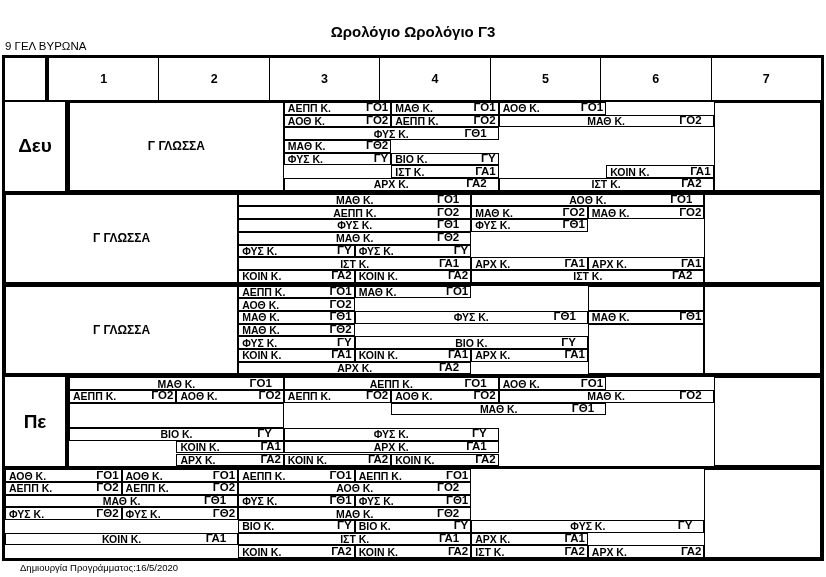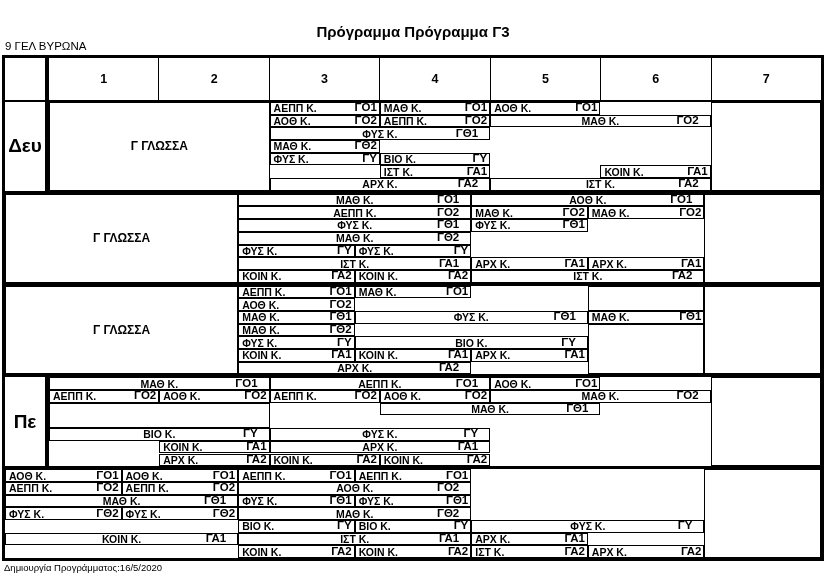--- a/index.html
+++ b/index.html
@@ -14,40 +14,40 @@
              border:3px solid #000;box-sizing:border-box;display:flex;flex-direction:column;background:#fff;}
   .header-row{flex:none;height:42px;display:flex;border-bottom:2px solid #000;}
   .corner{flex:none;width:44px;border-right:4px solid #000;box-sizing:border-box;}
   .pcells{flex:1;display:flex;}
   .pcell{flex:1;display:flex;align-items:center;justify-content:center;
          font-size:12.5px;font-weight:bold;border-left:1px solid #000;}
   .pcell:first-child{border-left:none;}
   .days{flex:1;display:flex;flex-direction:column;}
   .day-row{flex:1;display:flex;}
   .day-row + .day-row{border-top:3px solid #000;}
-  .day-label{flex:none;width:44px;border-right:4px solid #000;box-sizing:border-box;
+  .day-label{flex:none;width:64px;border-right:4px solid #000;box-sizing:border-box;
              display:flex;align-items:center;justify-content:center;
              font-size:19px;font-weight:bold;}
   .day-grid{flex:1;position:relative;}
   .lesson{position:absolute;border:1px solid #000;box-sizing:border-box;background:#fff;}
   .lesson .subj{position:absolute;left:3px;top:50%;transform:translateY(-50%);
                 font-size:10.5px;font-weight:bold;white-space:nowrap;line-height:1;}
   .lesson .grp{position:absolute;right:2px;top:50%;transform:translateY(-50%);
                font-size:11.5px;font-weight:bold;white-space:nowrap;line-height:1;}
   .lesson.merged .subj{left:0;right:0;text-align:center;}
   .lesson.merged .grp{right:11px;}
   .lesson.block .subj{left:0;right:0;text-align:center;font-size:12px;}
-  .footer-left{position:absolute;left:4px;top:562px;font-size:9.5px;}
+  .footer-left{position:absolute;left:20px;top:562px;font-size:9.5px;}
   .footer-right{position:absolute;right:4px;top:564px;font-size:9.5px;font-style:italic;margin-top:28px;}
 </style>
 </head>
 <body>
 
 <div class="page">
-  <div class="title-line2">Πρόγραμμα Πρόγραμμα Γ3</div>
+  <div class="title-line2">Ωρολόγιο Ωρολόγιο Γ3</div>
   <div class="school">9 ΓΕΛ ΒΥΡΩΝΑ</div>
 
   <div class="timetable">
     <div class="header-row">
       <div class="corner"></div>
       <div class="pcells">
           <div class="pcell">1</div>
           <div class="pcell">2</div>
           <div class="pcell">3</div>
           <div class="pcell">4</div>

